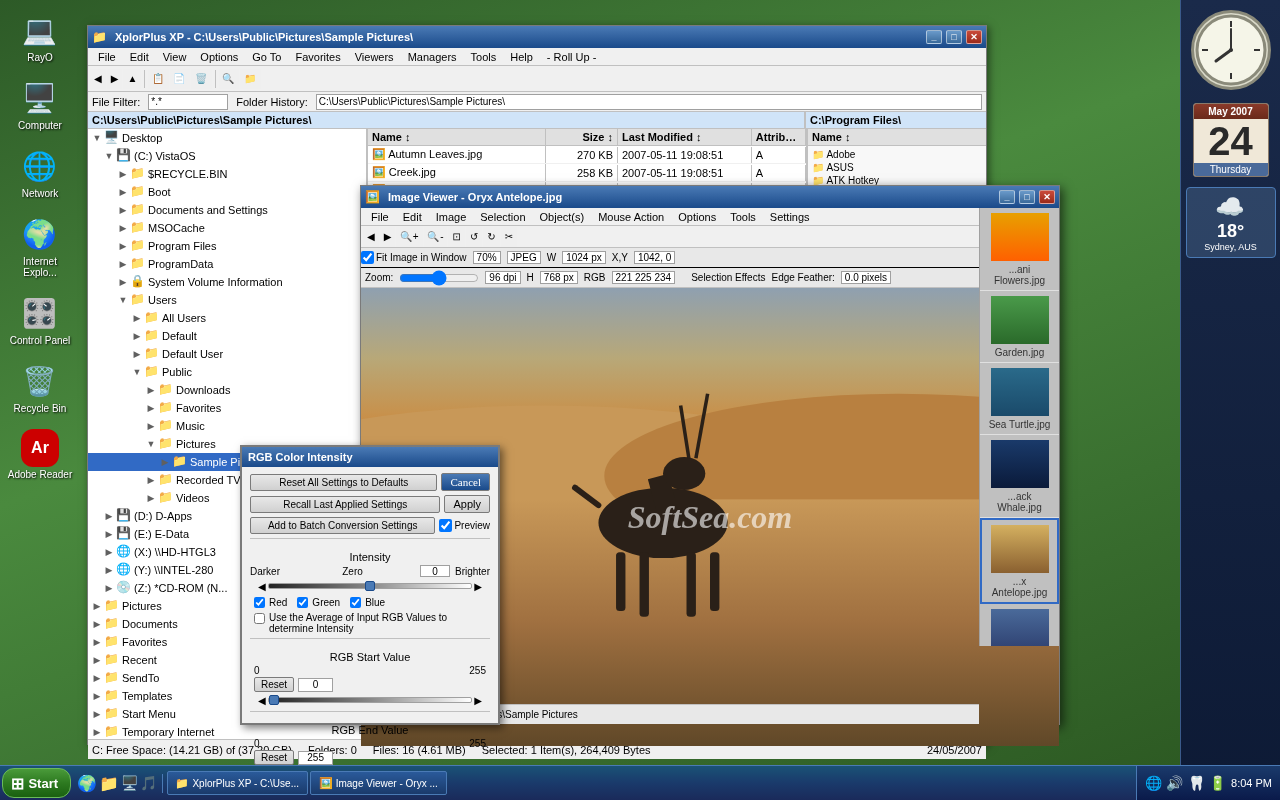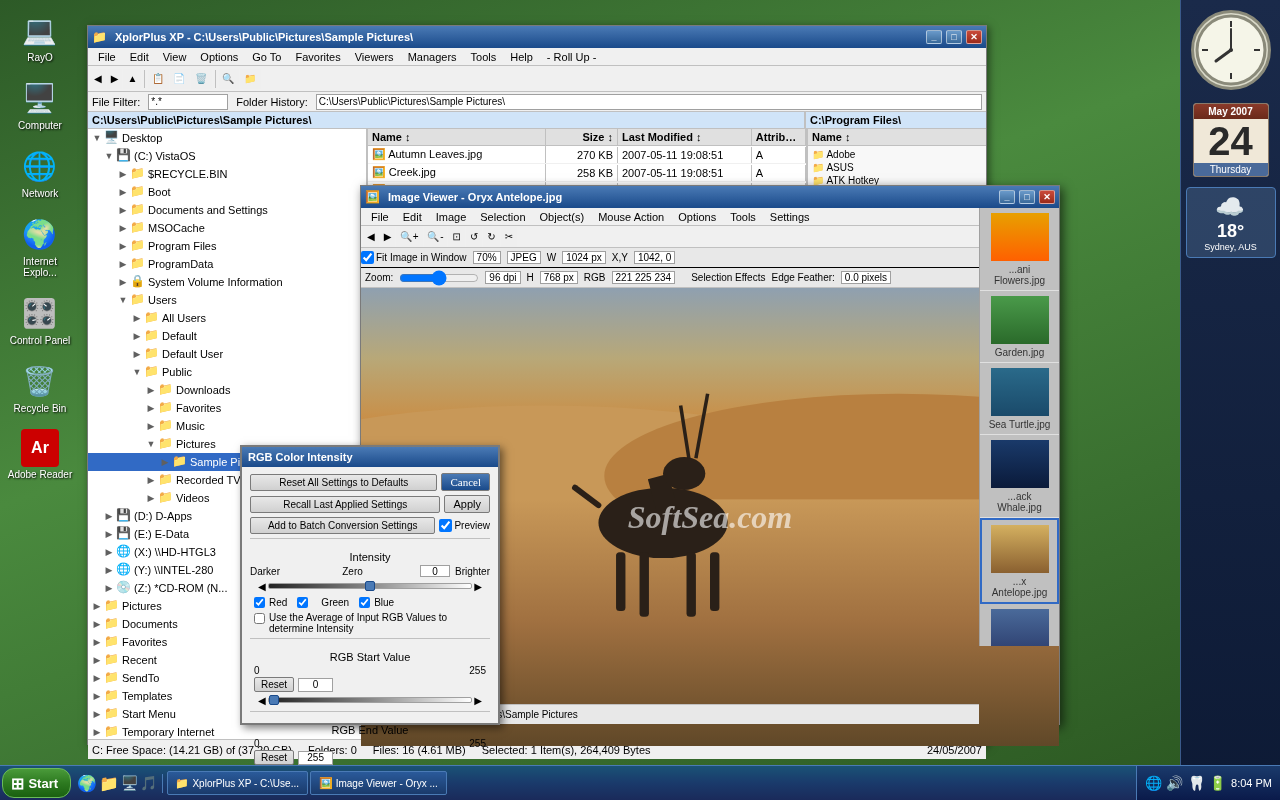--- a/index.html
+++ b/index.html
@@ -292,21 +292,21 @@
     </div>
     <div class="desktop-icon">
       <div class="icon-img">🎛️</div>
       <div class="icon-label">Control Panel</div>
     </div>
     <div class="desktop-icon">
       <div class="icon-img">🗑️</div>
       <div class="icon-label">Recycle Bin</div>
     </div>
     <div class="desktop-icon">
-      <div class="icon-img" style="font-size:22px; color:#cc0000; background:#cc0000; width:38px; height:38px; border-radius:4px; display:flex; align-items:center; justify-content:center;">
+      <div class="icon-img" style="font-size:22px; color:#cc0000; background:#cc0000; width:38px; height:38px; border-radius:12px; display:flex; align-items:center; justify-content:center;">
         <span style="color:white; font-weight:bold; font-size:16px;">Ar</span>
       </div>
       <div class="icon-label">Adobe Reader</div>
     </div>
   </div>
 
   <div class="sidebar-clock">
     <div class="clock-face">
       <svg width="74" height="74" viewBox="0 0 74 74">
         <circle cx="37" cy="37" r="34" fill="#f5f5e8" stroke="#8a8a7a" stroke-width="3"></circle>
@@ -850,21 +850,21 @@
           </div>
           <span style="font-size:10px; cursor:pointer;">▶</span>
         </div>
       </div>
 
       <div style="display:flex; gap:10px; font-size:10px; margin:4px 4px;">
         <label style="display:flex; align-items:center; gap:2px;">
           <input type="checkbox" checked="" class="checkbox-sm" style="">
           <span>Red</span>
         </label>
-        <label style="display:flex; align-items:center; gap:11px;">
+        <label style="display:flex; align-items:center; gap:2px;">
           <input type="checkbox" checked="" class="checkbox-sm" style="">
           <span>Green</span>
         </label>
         <label style="display:flex; align-items:center; gap:2px;">
           <input type="checkbox" checked="" class="checkbox-sm" style="">
           <span>Blue</span>
         </label>
       </div>
       <div style="margin:2px 4px; font-size:10px;">
         <label style="display:flex; align-items:flex-start; gap:2px;">

